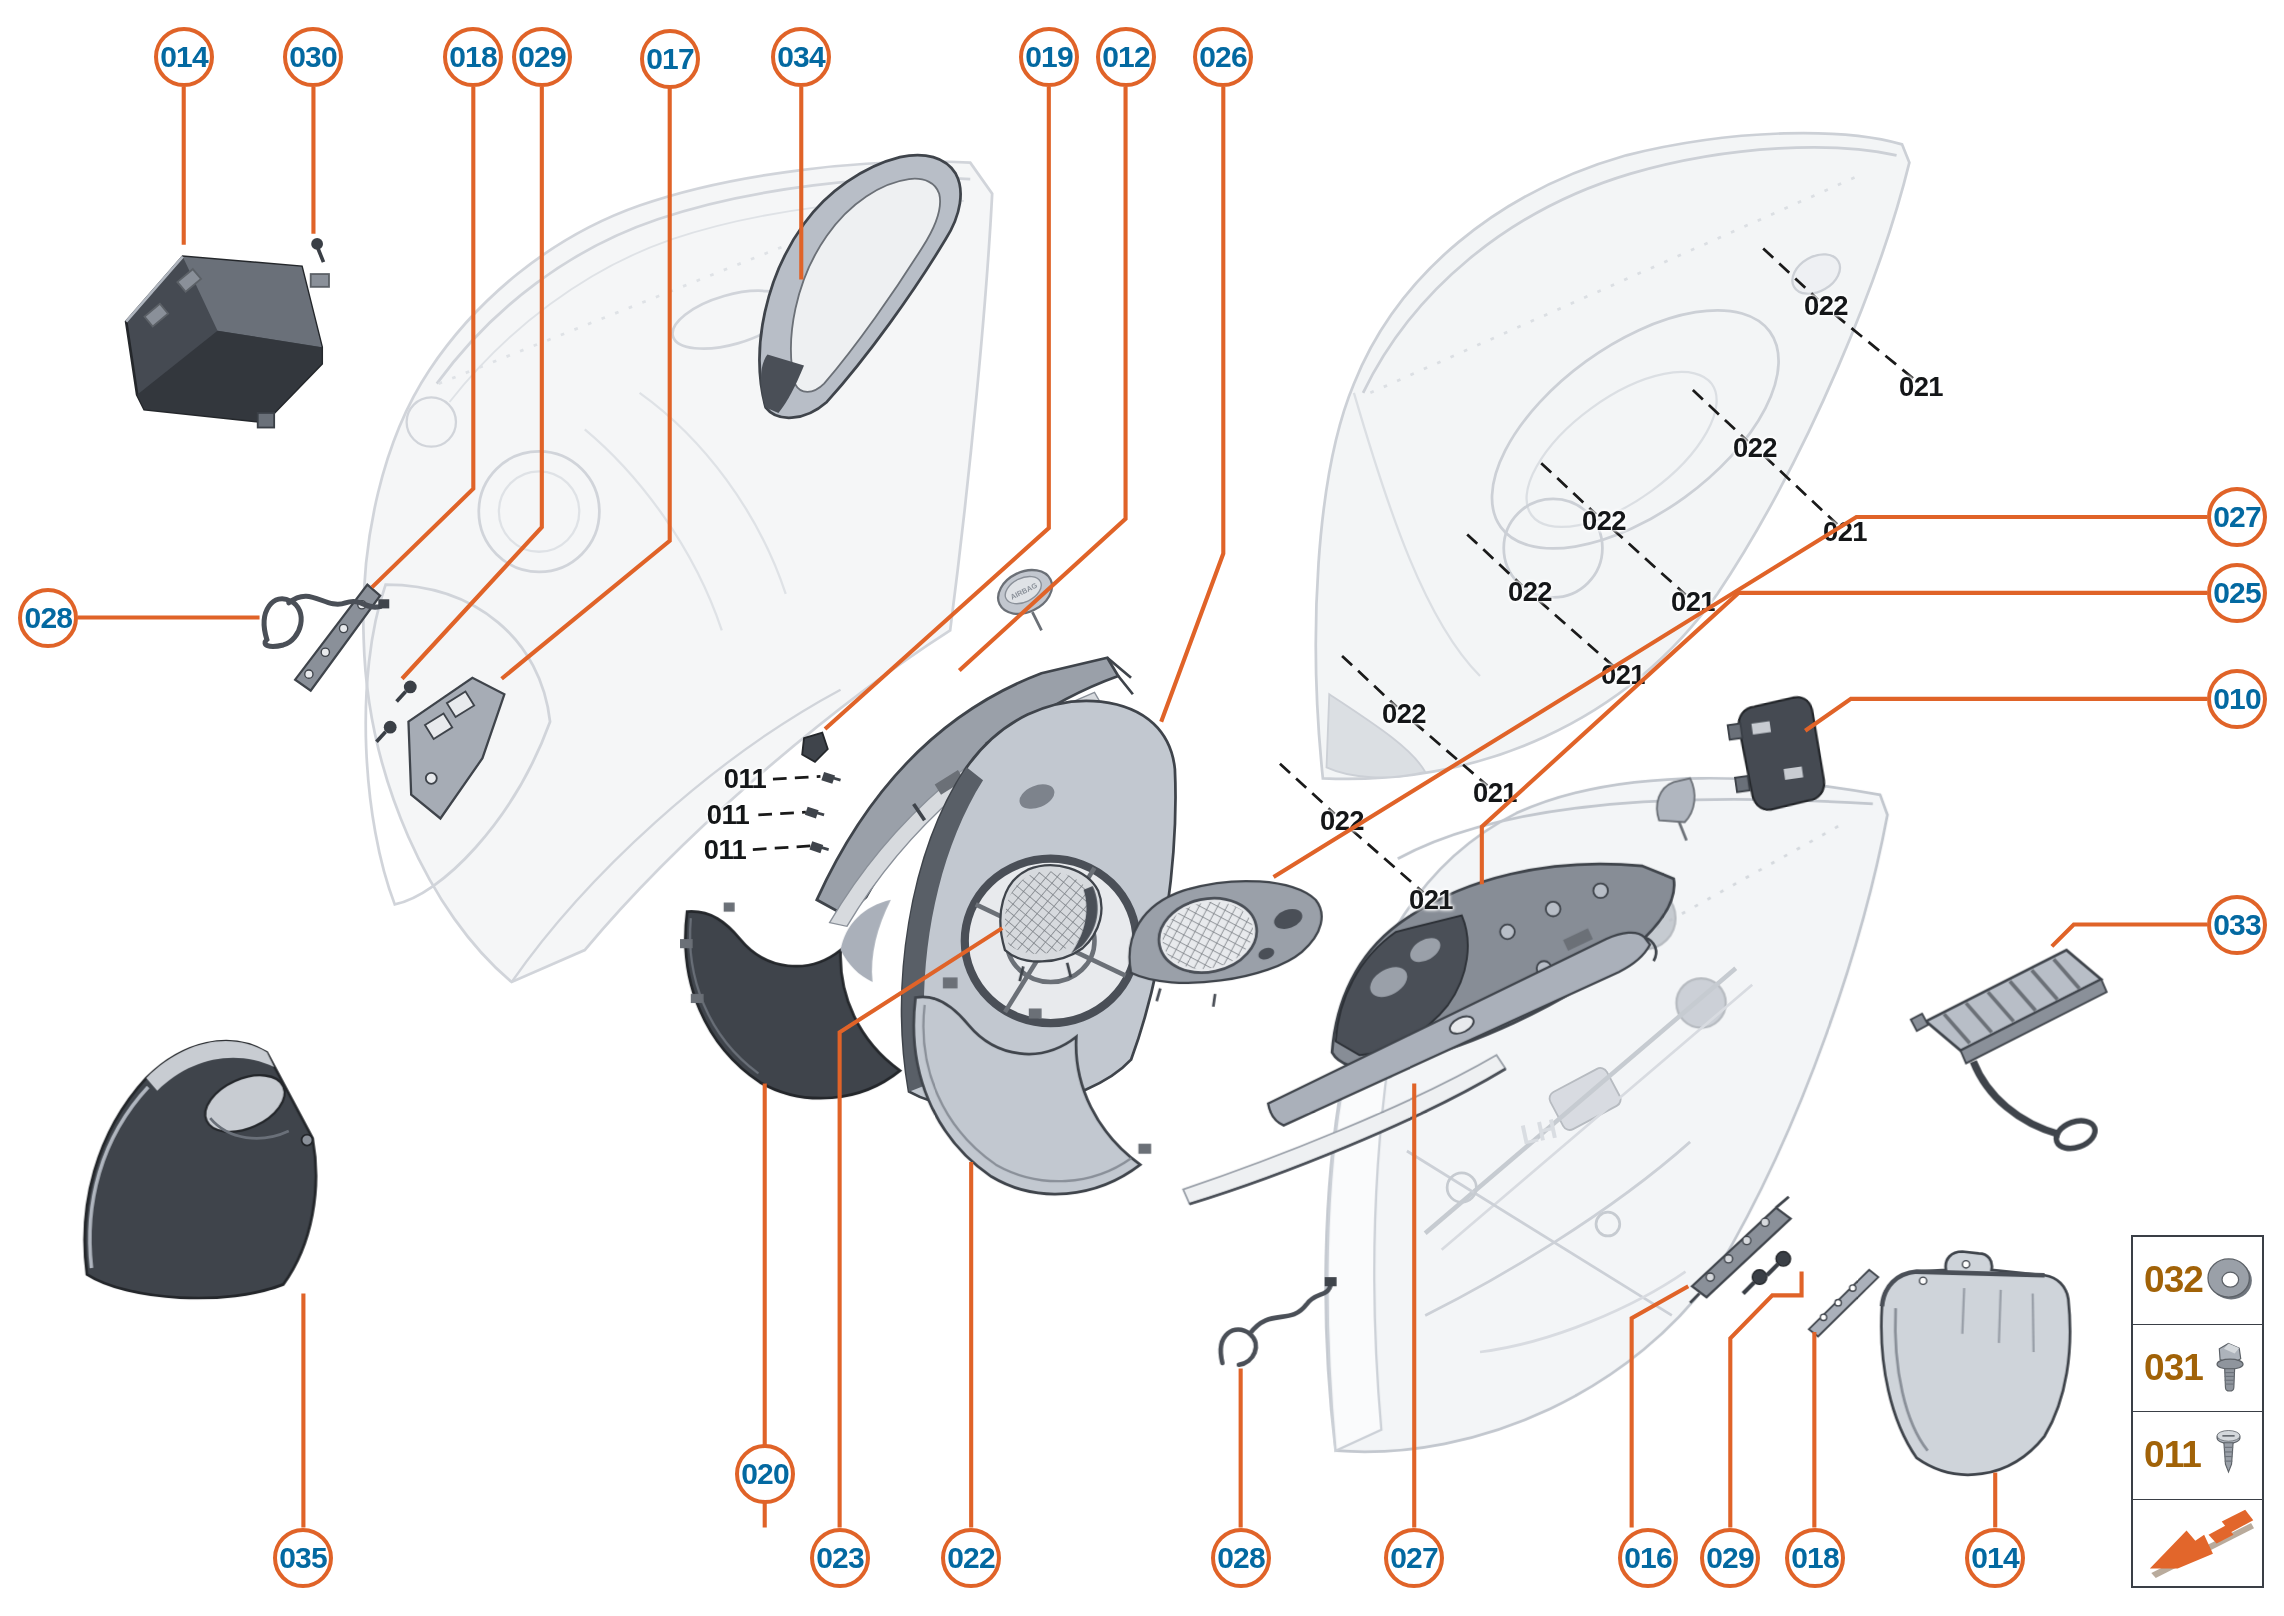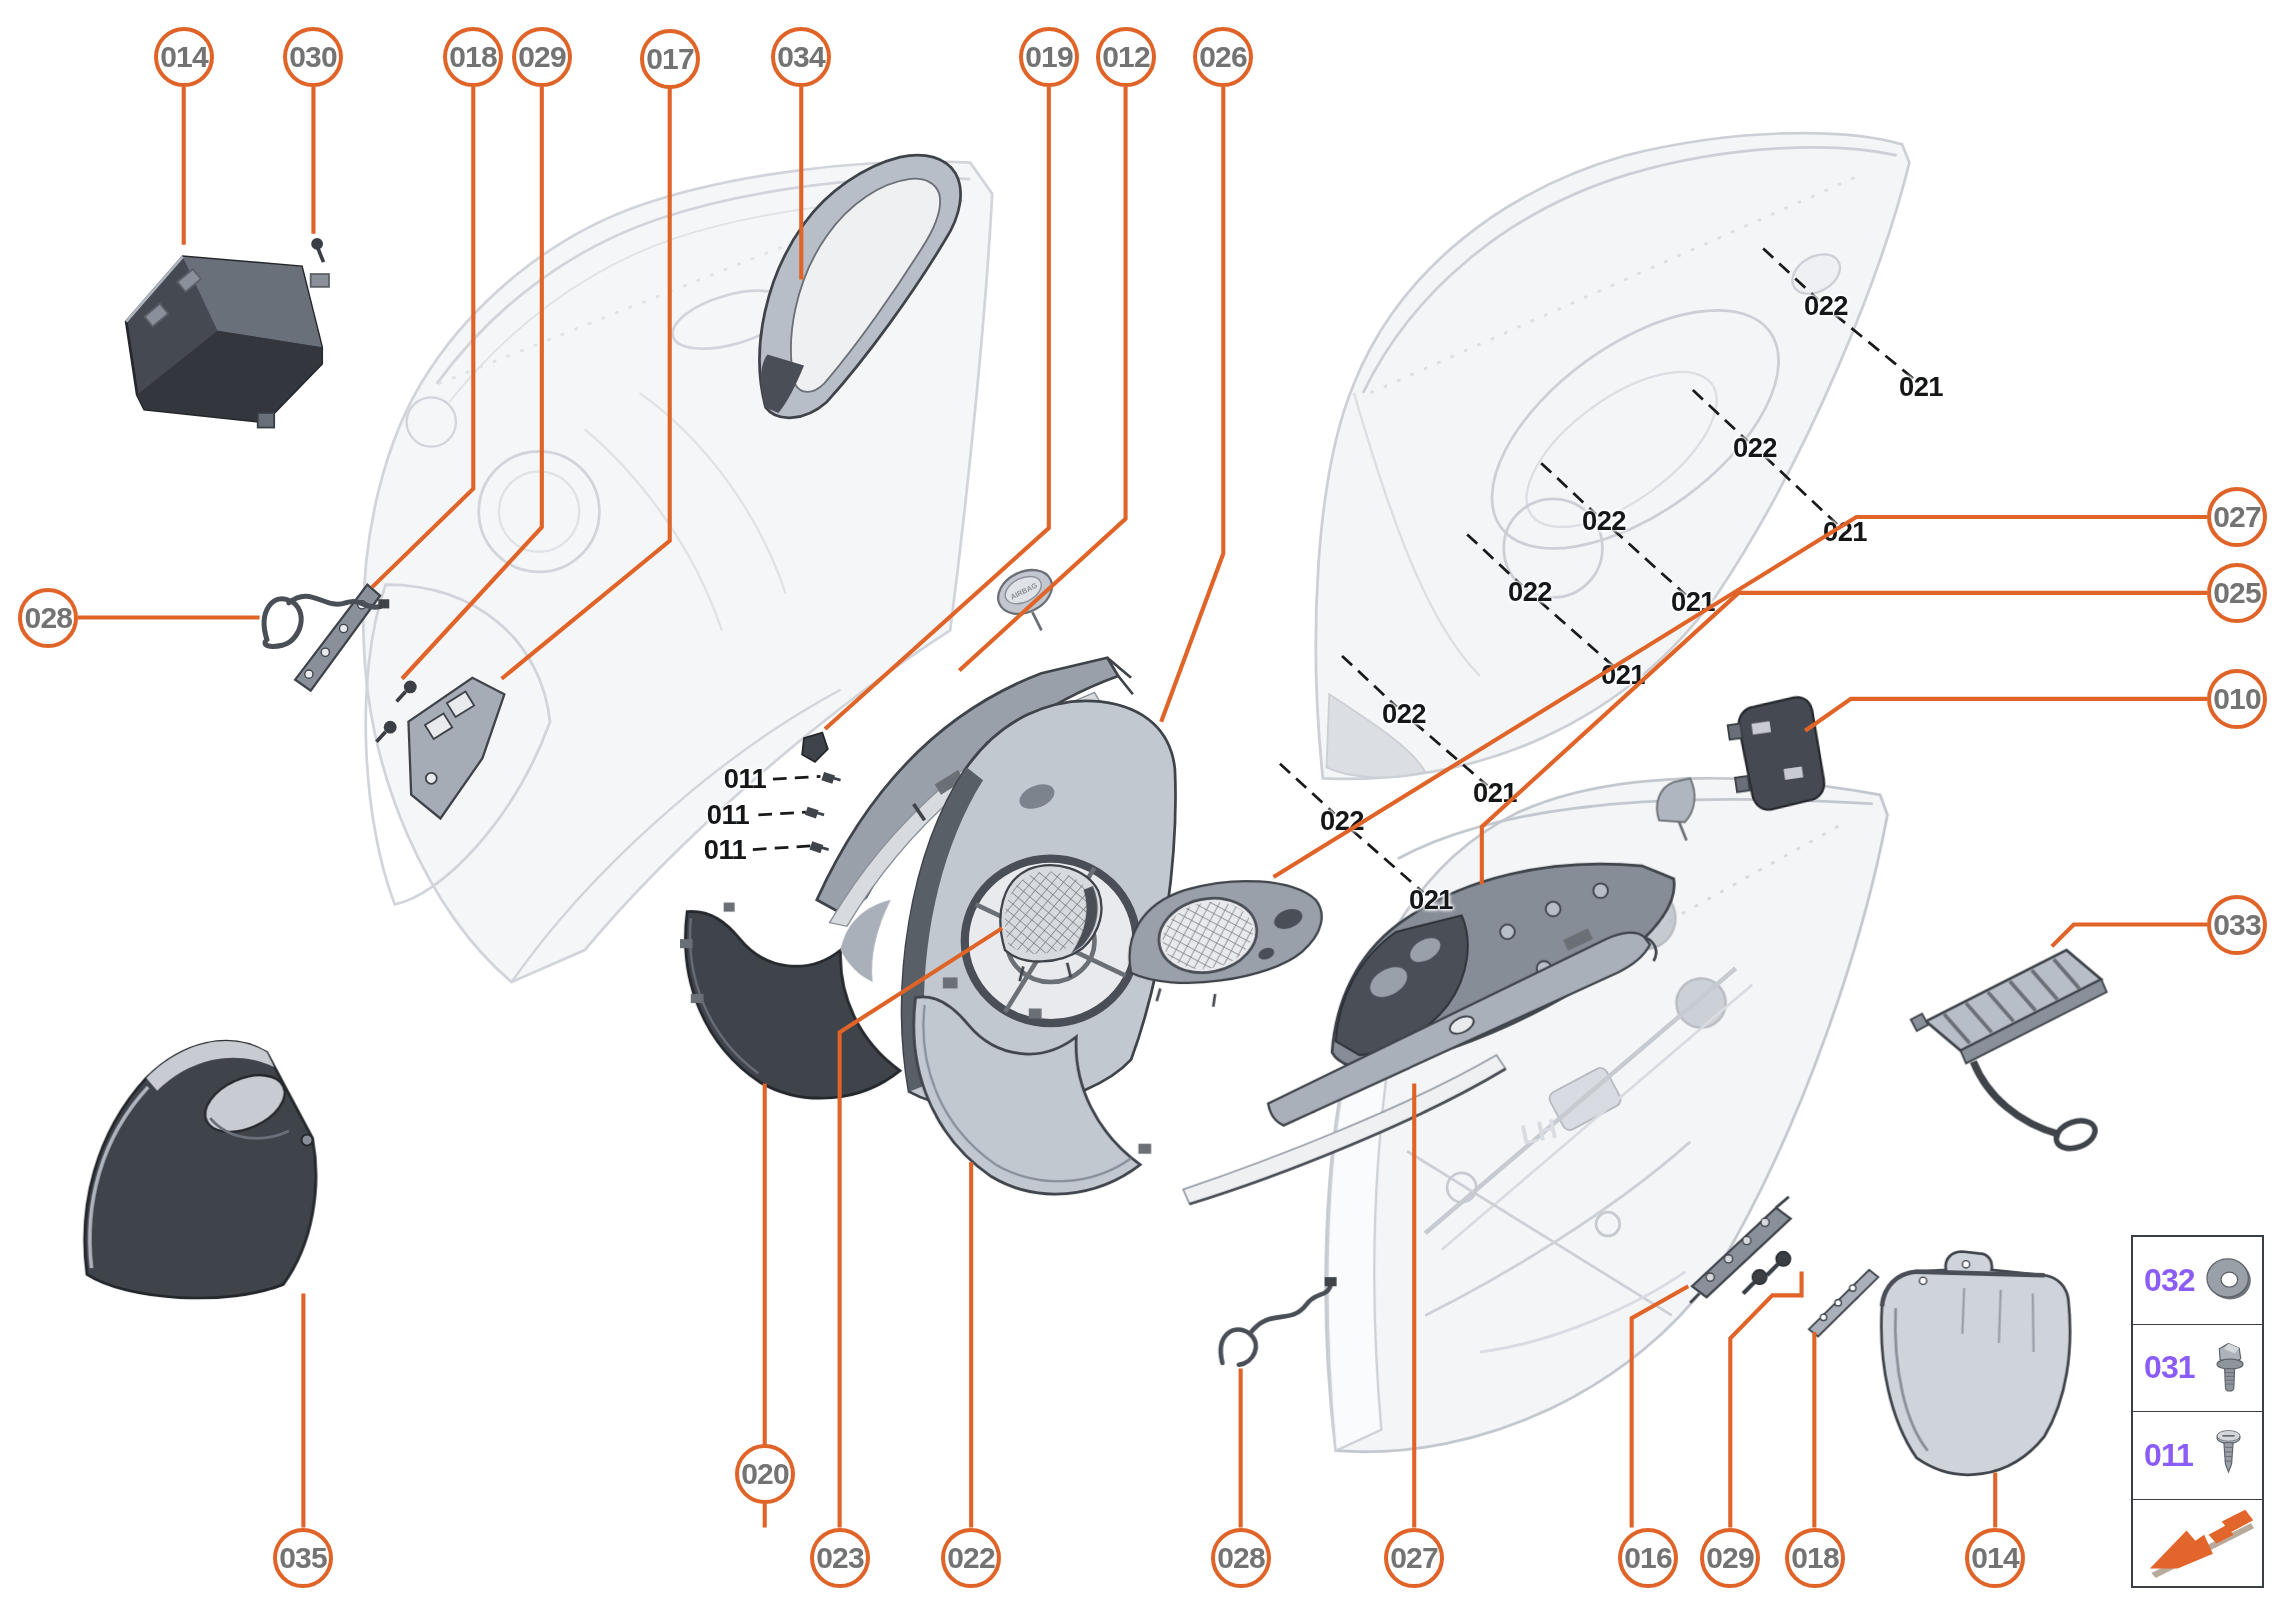--- a/index.html
+++ b/index.html
@@ -4,34 +4,34 @@
 <style>
   html,body{margin:0;padding:0;background:#fff;}
   .stage{position:relative;width:2284px;height:1616px;background:#ffffff;overflow:hidden;
          font-family:"Liberation Sans", sans-serif;}
   .abs{position:absolute;left:0;top:0;}
   svg.layer{position:absolute;left:0;top:0;width:2284px;height:1616px;}
   
   .callout{position:absolute;width:60px;height:60px;border:4.1px solid #E06328;border-radius:50%;
            background:#fff;display:flex;align-items:center;justify-content:center;box-sizing:border-box;
            z-index:40;cursor:pointer;}
-  .callout span{font-size:30px;font-weight:600;color:#737373;letter-spacing:-0.9px;line-height:1;}
+  .callout span{font-size:30px;font-weight:600;color:#0369a1;letter-spacing:-0.9px;line-height:1;}
   
   .plabel{position:absolute;transform:translate(-50%,-50%);font-size:27.4px;font-weight:700;color:#141618;
           letter-spacing:-0.5px;z-index:25;white-space:nowrap;
           text-shadow:0 0 4.6px #fff,0 0 4.6px #fff,0 0 2.7px #fff,0 0 2.7px #fff;}
   
   polyline.leader{fill:none;stroke:#E06328;stroke-width:4.5;}
   polyline.chain{fill:none;stroke:#1a1a1a;stroke-width:3;stroke-dasharray:15 9;}
   
   .legend{position:absolute;left:2131px;top:1235px;width:133px;height:353px;border:2.3px solid #3a3f46;
           background:#fff;box-sizing:border-box;display:flex;flex-direction:column;z-index:50;}
   .legend-row{flex:1;display:flex;align-items:center;padding:0 7.3px 0 11px;box-sizing:border-box;}
   .legend-row + .legend-row{border-top:1.8px solid #3a3f46;}
-  .legend-code{font-size:32px;font-weight:600;color:#8b5cf6;letter-spacing:-0.9px;}
+  .legend-code{font-size:37px;font-weight:600;color:#a16207;letter-spacing:-0.9px;}
   .legend-icon{margin-left:auto;width:53px;height:66px;display:flex;align-items:center;justify-content:center;}
 </style>
 </head>
 <body>
 
 <div class="stage">
 
   <svg class="layer" viewBox="0 0 2500 1769" style="z-index:10">
     <defs>
       <pattern id="mesh" width="9" height="9" patternUnits="userSpaceOnUse" patternTransform="rotate(40)">

